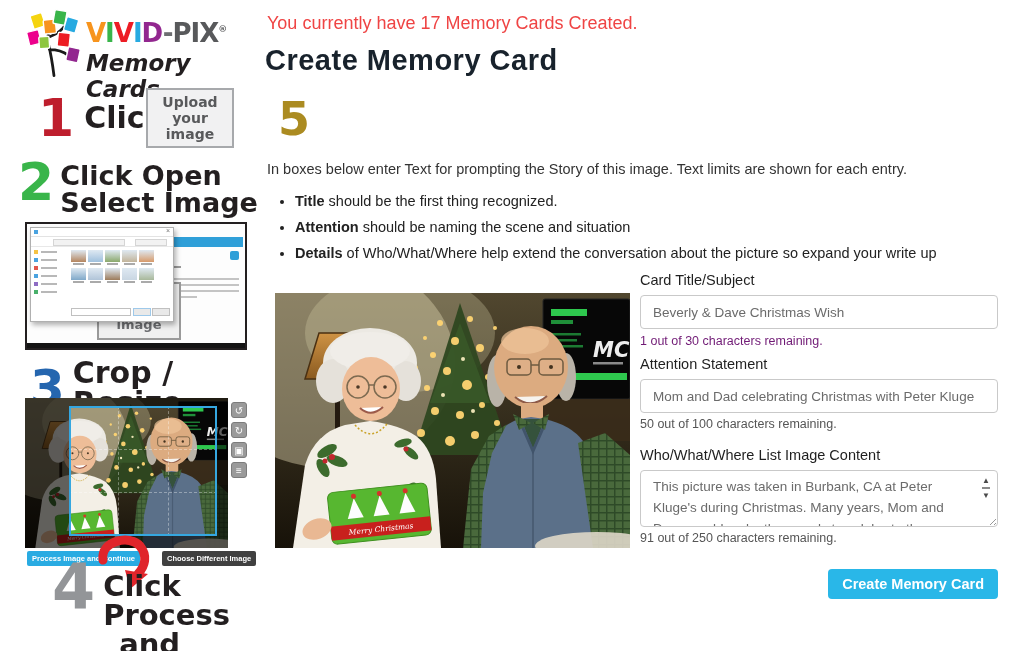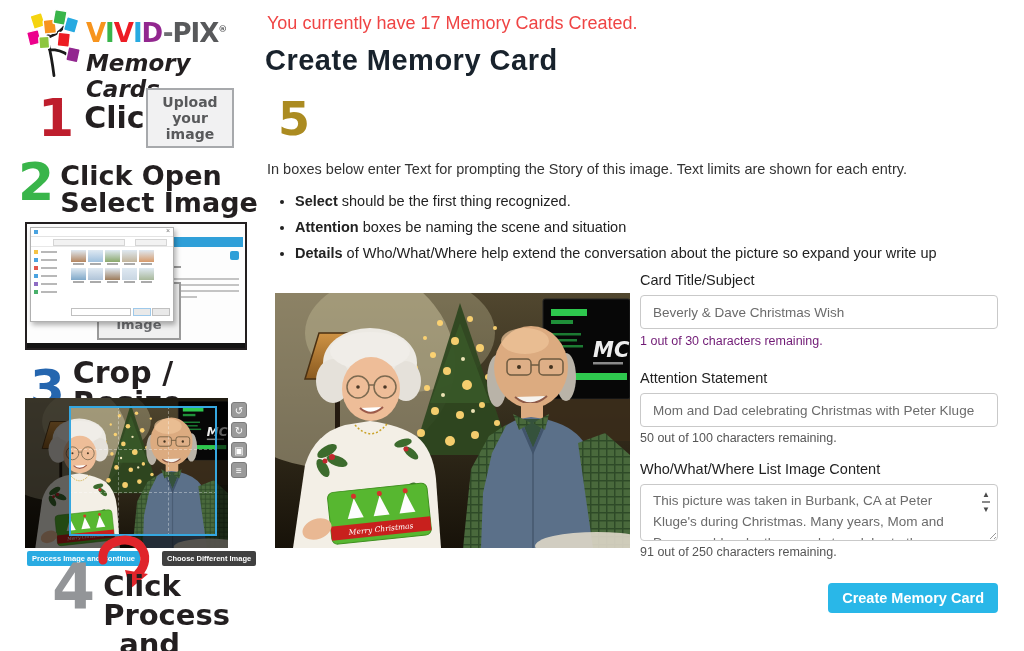--- a/index.html
+++ b/index.html
@@ -93,21 +93,21 @@
   ul.tips li{font-size:14.5px;color:#222;margin:5px 0;line-height:1.45;}
   ul.tips b{font-weight:bold;}
 
   .photo{position:absolute;left:275px;top:293px;width:355px;height:255px;overflow:hidden;background:#20180f;}
 
   .form-col{position:absolute;left:640px;top:272px;width:358px;}
   .f-label{font-size:14.5px;color:#1f1f1f;margin-bottom:7px;}
   .f-input{width:358px;height:33px;box-sizing:border-box;border:1px solid #c9c9c9;border-radius:4px;
      padding:16px 12px;font-size:13.5px;color:#6b6b6b;font-family:"Liberation Sans",sans-serif;background:#fff;}
   .f-counter{font-size:12.5px;color:#555;margin-top:5px;}
-  .gap1{margin-top:22px;} .gap2{margin-top:16px;}
+  .gap1{margin-top:8px;} .gap2{margin-top:16px;}
   .ta-wrap{position:relative;width:358px;height:57px;margin-top:6px;}
   .f-ta{width:358px;height:57px;box-sizing:border-box;border:1px solid #c9c9c9;border-radius:4px;
      padding:5px 26px 0 12px;font-size:13.5px;line-height:21px;color:#6b6b6b;resize:none;overflow:hidden;
      font-family:"Liberation Sans",sans-serif;background:#fff;}
   .ta-scroll{position:absolute;right:7px;top:7px;width:10px;text-align:center;color:#4a4a4a;font-size:8px;
      line-height:7px;pointer-events:none;}
   .ta-scroll .bar{width:8px;height:2px;background:#8a8a8a;margin:3px auto;}
   .ta-grip{position:absolute;right:2px;bottom:2px;width:9px;height:9px;pointer-events:none;
      background:repeating-linear-gradient(135deg,transparent 0 2px,#999 2px 3px);
      clip-path:polygon(100% 0,100% 100%,0 100%);}
@@ -438,22 +438,22 @@
 
 <div class="note">You currently have 17 Memory Cards Created.</div>
 <h1 class="pagetitle">Create Memory Card</h1>
 
 <div class="step5">
   <span class="stepnum" style="color: rgb(171, 139, 33);">5</span>
 </div>
 <div class="intro">In boxes below enter Text for prompting the Story of this image. Text limits are shown for each entry.</div>
 
 <ul class="tips">
-  <li><b>Select</b><span> should be the first thing recognized.</span></li>
-  <li><b>Attention</b><span> boxes be naming the scene and situation</span></li>
+  <li><b>Title</b><span> should be the first thing recognized.</span></li>
+  <li><b>Attention</b><span> should be naming the scene and situation</span></li>
   <li><b>Details</b><span> of Who/What/Where help extend the conversation about the picture so expand your write up</span></li>
 </ul>
 
 <div class="photo">
   <svg width="355" height="255" viewBox="0 0 355 255" preserveAspectRatio="none">
       <use href="#scene" width="355" height="255"></use>
     </svg>
 </div>
 
 <div class="form-col">

